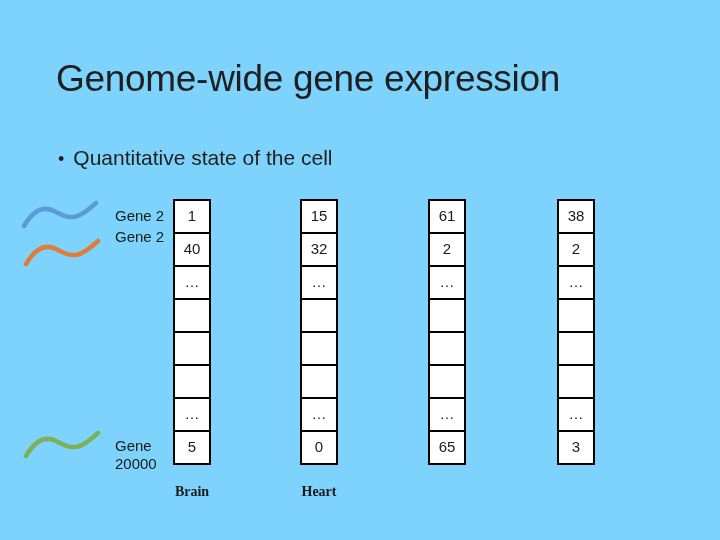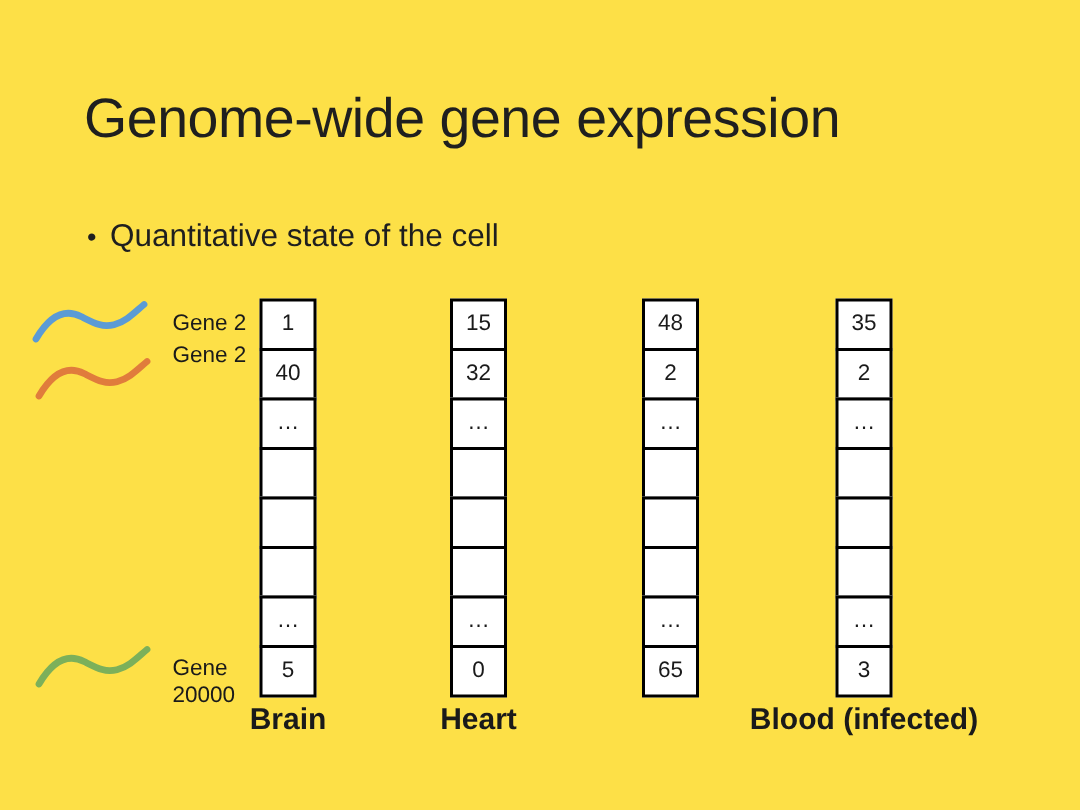--- a/index.html
+++ b/index.html
@@ -4,21 +4,21 @@
 <style>
   html, body { margin: 0; padding: 0; }
   body {
     width: 720px; height: 540px;
     background: #ffffff;
     font-family: "Liberation Sans", sans-serif;
     color: #1a1a1a;
     position: relative;
     overflow: hidden;
   }
-  .slide { position: absolute; inset: 0; background: #fde047; }
+  .slide { position: absolute; inset: 0; background: #7dd3fc; }
 
   .title {
     position: absolute;
     left: 56px; top: 58px;
     font-size: 37px;
     font-weight: 400;
     letter-spacing: -0.3px;
     color: #1f1f1f;
     white-space: nowrap;
   }
@@ -70,26 +70,27 @@
     line-height: 30px;
     color: #1a1a1a;
   }
   .cell:first-child { margin-top: 0; }
 
   .col-label {
     position: relative;
     left: 50%;
     transform: translateX(-50%);
     display: inline-block;
-    margin-top: 4px;
-    font-size: 20px;
+    margin-top: 19px;
+    font-size: 14px;
     font-weight: bold;
     white-space: nowrap;
     text-align: center;
     color: #1a1a1a;
+    font-family: Liberation Serif, serif;
   }
 </style>
 </head>
 <body>
 
 <div class="slide">
 
   <div class="title">Genome-wide gene expression</div>
 
   <div class="bullet-line">
@@ -106,17 +107,17 @@
     <path d="M3 27 C 13 10, 23 7, 33 12 C 42 16.5, 47 19.5, 55 17.5 C 63 15.5, 69 9, 75 4" fill="none" stroke-width="4.5" stroke-linecap="round" stroke="#7CB05A"></path>
   </svg>
 
   <div class="gene-label g1">Gene 2</div>
   <div class="gene-label g2">Gene 2</div>
   <div class="gene-label g3">Gene 20000</div>
 
   <div id="cols">
       <div class="gene-col"><div class="cell">1</div><div class="cell">40</div><div class="cell">…</div><div class="cell"></div><div class="cell"></div><div class="cell"></div><div class="cell">…</div><div class="cell">5</div><div class="col-label">Brain</div></div>
       <div class="gene-col"><div class="cell">15</div><div class="cell">32</div><div class="cell">…</div><div class="cell"></div><div class="cell"></div><div class="cell"></div><div class="cell">…</div><div class="cell">0</div><div class="col-label">Heart</div></div>
-      <div class="gene-col"><div class="cell">48</div><div class="cell">2</div><div class="cell">…</div><div class="cell"></div><div class="cell"></div><div class="cell"></div><div class="cell">…</div><div class="cell">65</div></div>
-      <div class="gene-col"><div class="cell">35</div><div class="cell">2</div><div class="cell">…</div><div class="cell"></div><div class="cell"></div><div class="cell"></div><div class="cell">…</div><div class="cell">3</div><div class="col-label">Blood (infected)</div></div>
+      <div class="gene-col"><div class="cell">61</div><div class="cell">2</div><div class="cell">…</div><div class="cell"></div><div class="cell"></div><div class="cell"></div><div class="cell">…</div><div class="cell">65</div></div>
+      <div class="gene-col"><div class="cell">38</div><div class="cell">2</div><div class="cell">…</div><div class="cell"></div><div class="cell"></div><div class="cell"></div><div class="cell">…</div><div class="cell">3</div></div>
     </div>
 
 </div>
 
 </body></html>

